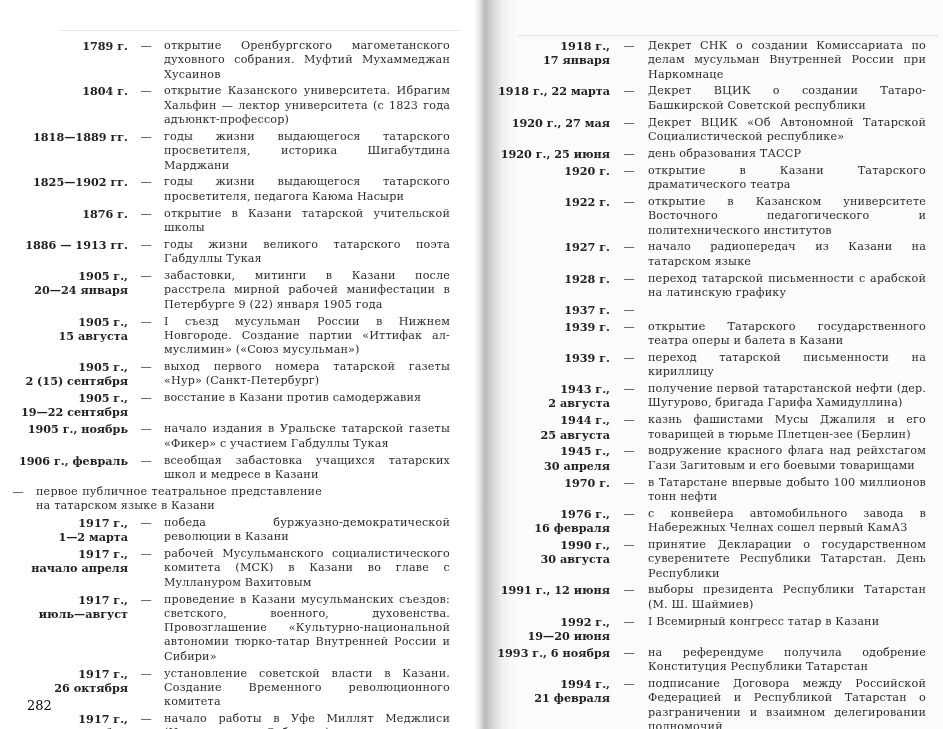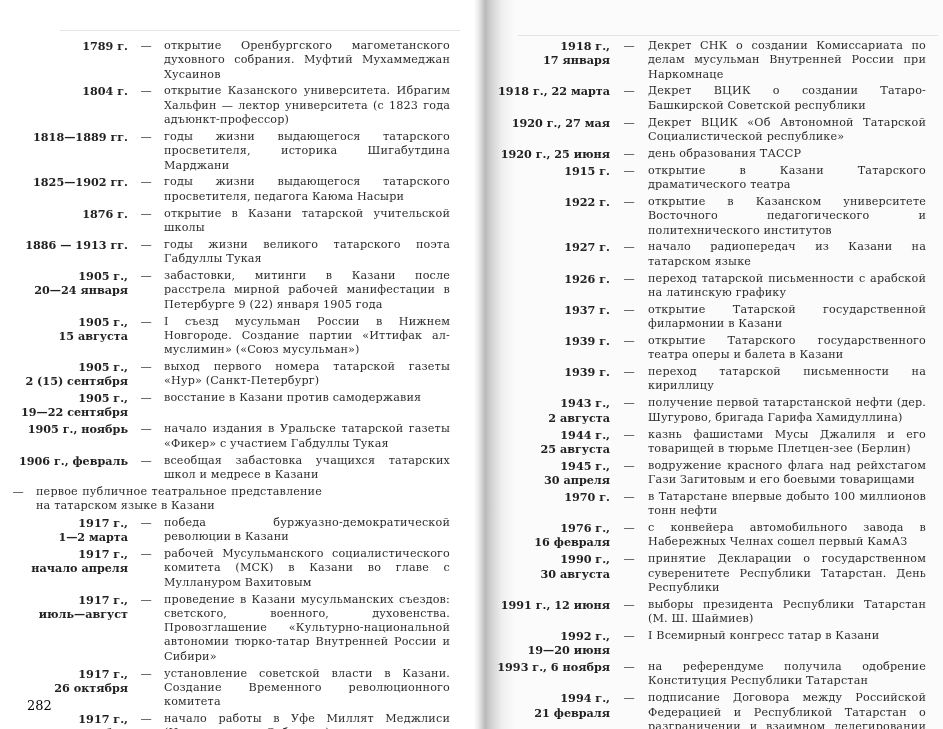--- a/index.html
+++ b/index.html
@@ -180,43 +180,42 @@
         <div class="date">1920 г., 27 мая</div>
         <div class="dash">—</div>
         <div class="text">Декрет ВЦИК «Об Автономной Татарской Социалистической республике»</div>
       </div>
     <div class="row">
         <div class="date">1920 г., 25 июня</div>
         <div class="dash">—</div>
         <div class="text">день образования ТАССР</div>
       </div>
     <div class="row">
-        <div class="date">1915 г.</div>
+        <div class="date">1920 г.</div>
         <div class="dash">—</div>
         <div class="text">открытие в Казани Татарского драматического театра</div>
       </div>
     <div class="row">
         <div class="date">1922 г.</div>
         <div class="dash">—</div>
         <div class="text">открытие в Казанском университете Восточного педагогического и политехнического институтов</div>
       </div>
     <div class="row">
         <div class="date">1927 г.</div>
         <div class="dash">—</div>
         <div class="text">начало радиопередач из Казани на татарском языке</div>
       </div>
     <div class="row">
-        <div class="date">1926 г.</div>
+        <div class="date">1928 г.</div>
         <div class="dash">—</div>
         <div class="text">переход татарской письменности с арабской на латинскую графику</div>
       </div>
     <div class="row">
         <div class="date">1937 г.</div>
         <div class="dash">—</div>
-        <div class="text">открытие Татарской государственной филармонии в Казани</div>
       </div>
     <div class="row">
         <div class="date">1939 г.</div>
         <div class="dash">—</div>
         <div class="text">открытие Татарского государственного театра оперы и балета в Казани</div>
       </div>
     <div class="row">
         <div class="date">1939 г.</div>
         <div class="dash">—</div>
         <div class="text">переход татарской письменности на кириллицу</div>

